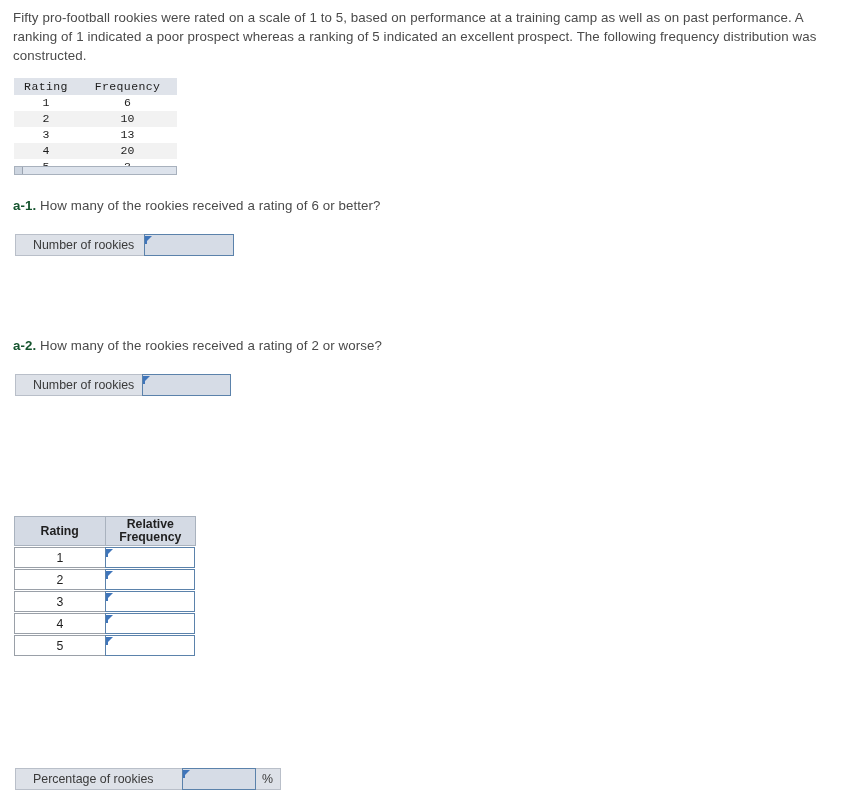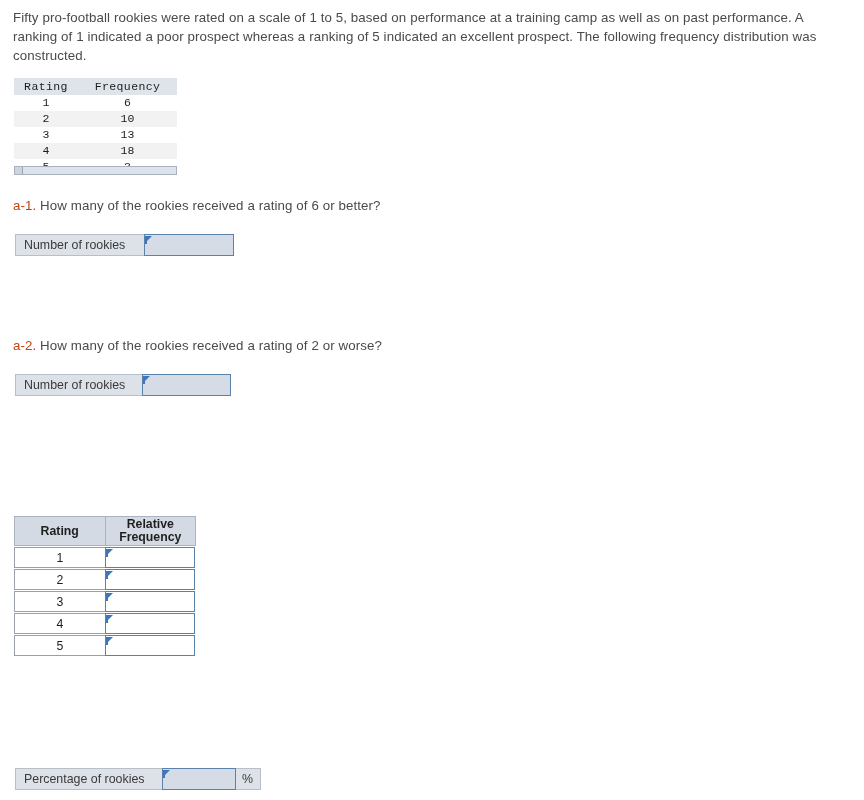--- a/index.html
+++ b/index.html
@@ -86,43 +86,43 @@
   
   .qline {
     position: absolute;
     font-size: 13.3px;
     line-height: 19px;
     color: #4a4a4a;
     white-space: nowrap;
     letter-spacing: 0.1px;
   }
   .qline .qid {
-    font-weight: normal;
-    color: #c2410c;
+    font-weight: bold;
+    color: #14532d;
   }
   .qline .warn {
     font-weight: bold;
     color: #c1121f;
   }
 
   
   .ansrow {
     position: absolute;
     display: flex;
     align-items: stretch;
     height: 22px;
   }
   .ansrow .lbl {
     background: #dde1e8;
     border: 1px solid #b9bfc9;
     font-size: 12.4px;
     color: #3a3a3a;
     display: flex;
     align-items: center;
-    padding-left: 8px;
+    padding-left: 17px;
   }
   .ansrow .fld {
     position: relative;
     background: #d6dce6;
     border: 1px solid #5b82ab;
     margin-left: -1px;
   }
   .ansrow .suffix {
     background: #dde1e8;
     border: 1px solid #b9bfc9;
@@ -230,21 +230,21 @@
         <tr class="alt">
           <td>2</td>
           <td>10</td>
         </tr>
         <tr>
           <td>3</td>
           <td>13</td>
         </tr>
         <tr class="alt">
           <td>4</td>
-          <td>18</td>
+          <td>20</td>
         </tr>
         <tr>
           <td>5</td>
           <td>3</td>
         </tr>
       </tbody>
     </table>
   </div>
 
   <div class="hscroll">
@@ -316,20 +316,20 @@
     <div class="row">
       <div class="rating">5</div>
       <div class="inp">
         <span class="flag"></span>
       </div>
     </div>
   </div>
 
 
   <div class="ansrow" style="left:15px; top:768px;">
-    <div class="lbl" style="width:148px;">Percentage of rookies</div>
+    <div class="lbl" style="width:168px;">Percentage of rookies</div>
     <div class="fld" style="width:74px;">
       <span class="flag"></span>
     </div>
     <div class="suffix">%</div>
   </div>
 
 </div>
 
 </body></html>

